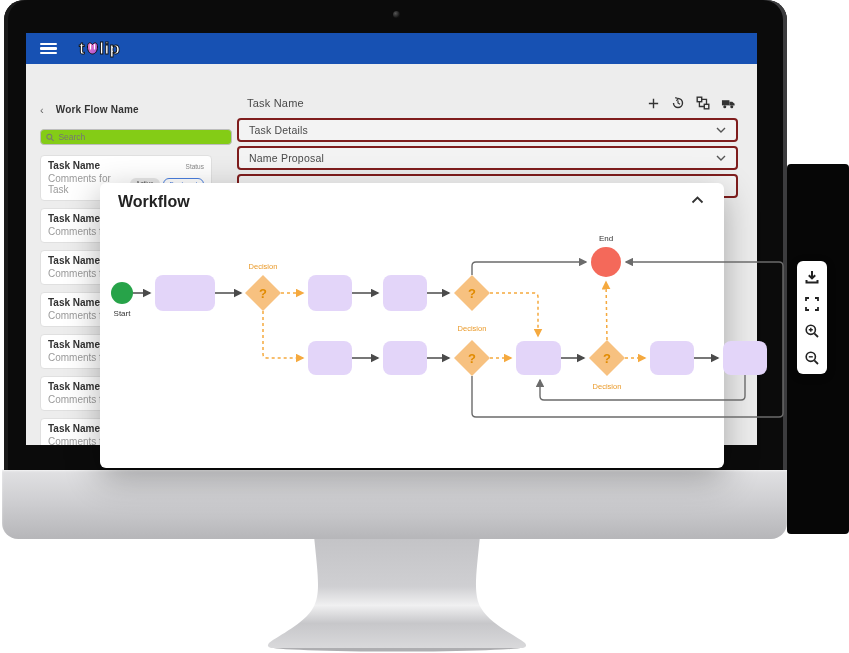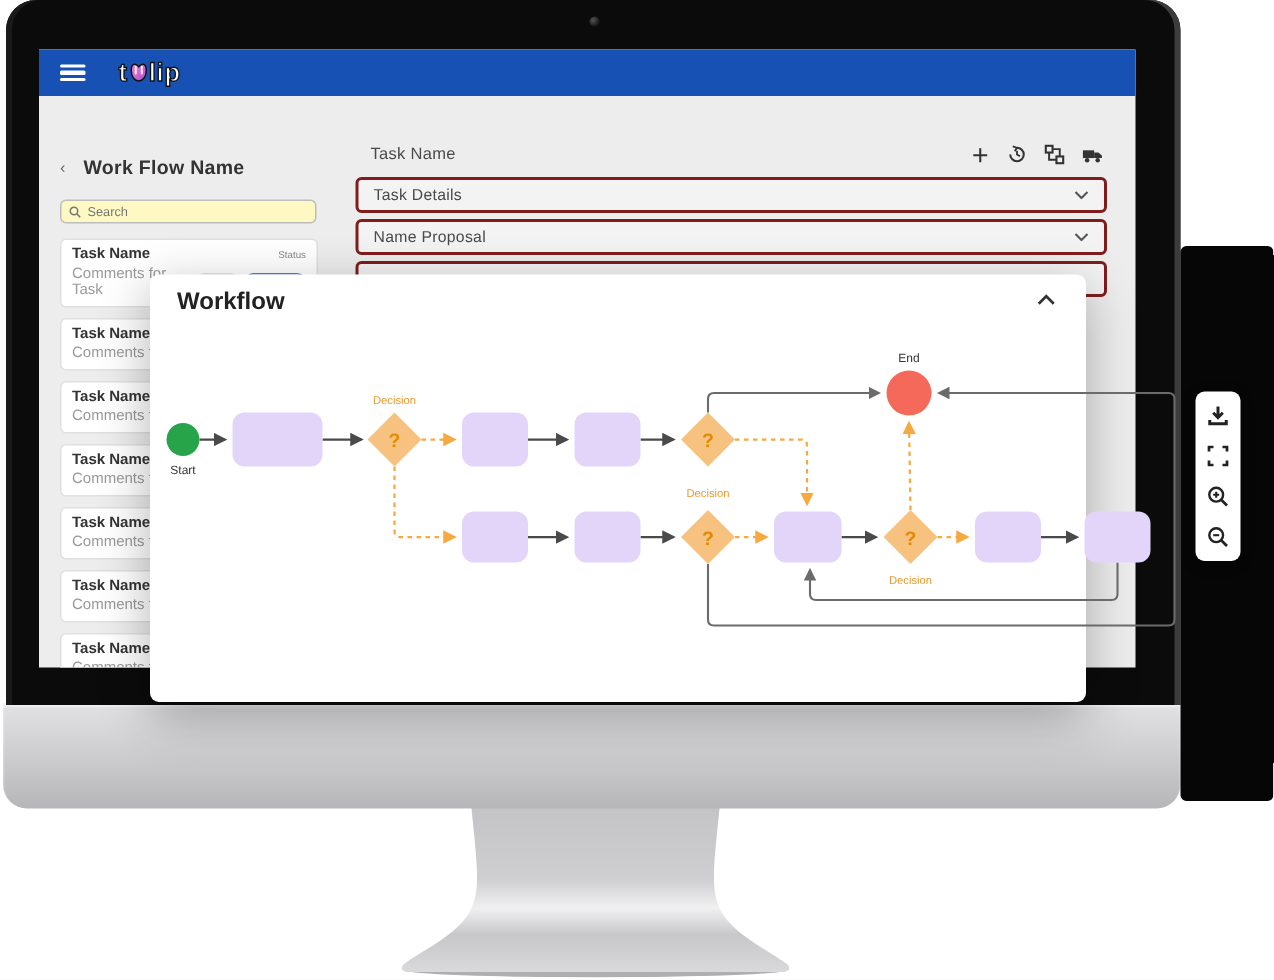--- a/index.html
+++ b/index.html
@@ -27,22 +27,22 @@
   .logo { margin-left:22px; display:flex; align-items:center; font-weight:800; font-size:17px;
     color:#fff; letter-spacing:.5px; -webkit-text-stroke:.9px #101010; }
   .logo svg { margin:0 .5px 2px .5px; }
 
   .app-body { position:relative; height:381px; }
 
   
   .sidebar { position:absolute; left:14px; top:0; width:186px; }
   .side-head { margin-top:40px; display:flex; align-items:center; gap:12px; }
   .back-chevron { color:#666; font-size:11px; line-height:10px; cursor:pointer; }
-  .side-title { font-size:13px; font-weight:bold; color:#333; letter-spacing:.2px; }
-  .search-box { margin-top:14px; width:171px; height:16px; background:#fef9c3; border:1px solid #bdbdbd;
+  .side-title { font-size:10px; font-weight:bold; color:#333; letter-spacing:.2px; }
+  .search-box { margin-top:14px; width:192px; height:16px; background:#84cc16; border:1px solid #bdbdbd;
     border-radius:4px; display:flex; align-items:center; padding:0 5px; gap:4px; }
   .search-box input { border:none; outline:none; width:100%; font-size:8.5px; color:#444; background:transparent; font-family:inherit; }
   .task-card { margin-top:7px; width:172px; background:#fff; border:1px solid #e0e0e0; border-radius:4px;
     padding:4px 7px 5px 7px; cursor:pointer; }
   .task-card .row1 { display:flex; justify-content:space-between; align-items:baseline; }
   .task-card .row2 { display:flex; justify-content:space-between; align-items:center; margin-top:2px; }
   .tc-title { font-size:10px; font-weight:bold; color:#333; }
   .tc-sub { font-size:10px; color:#9a9a9a; }
   .status-lbl { font-size:6.5px; color:#888; }
   .badges { display:flex; gap:3px; }

